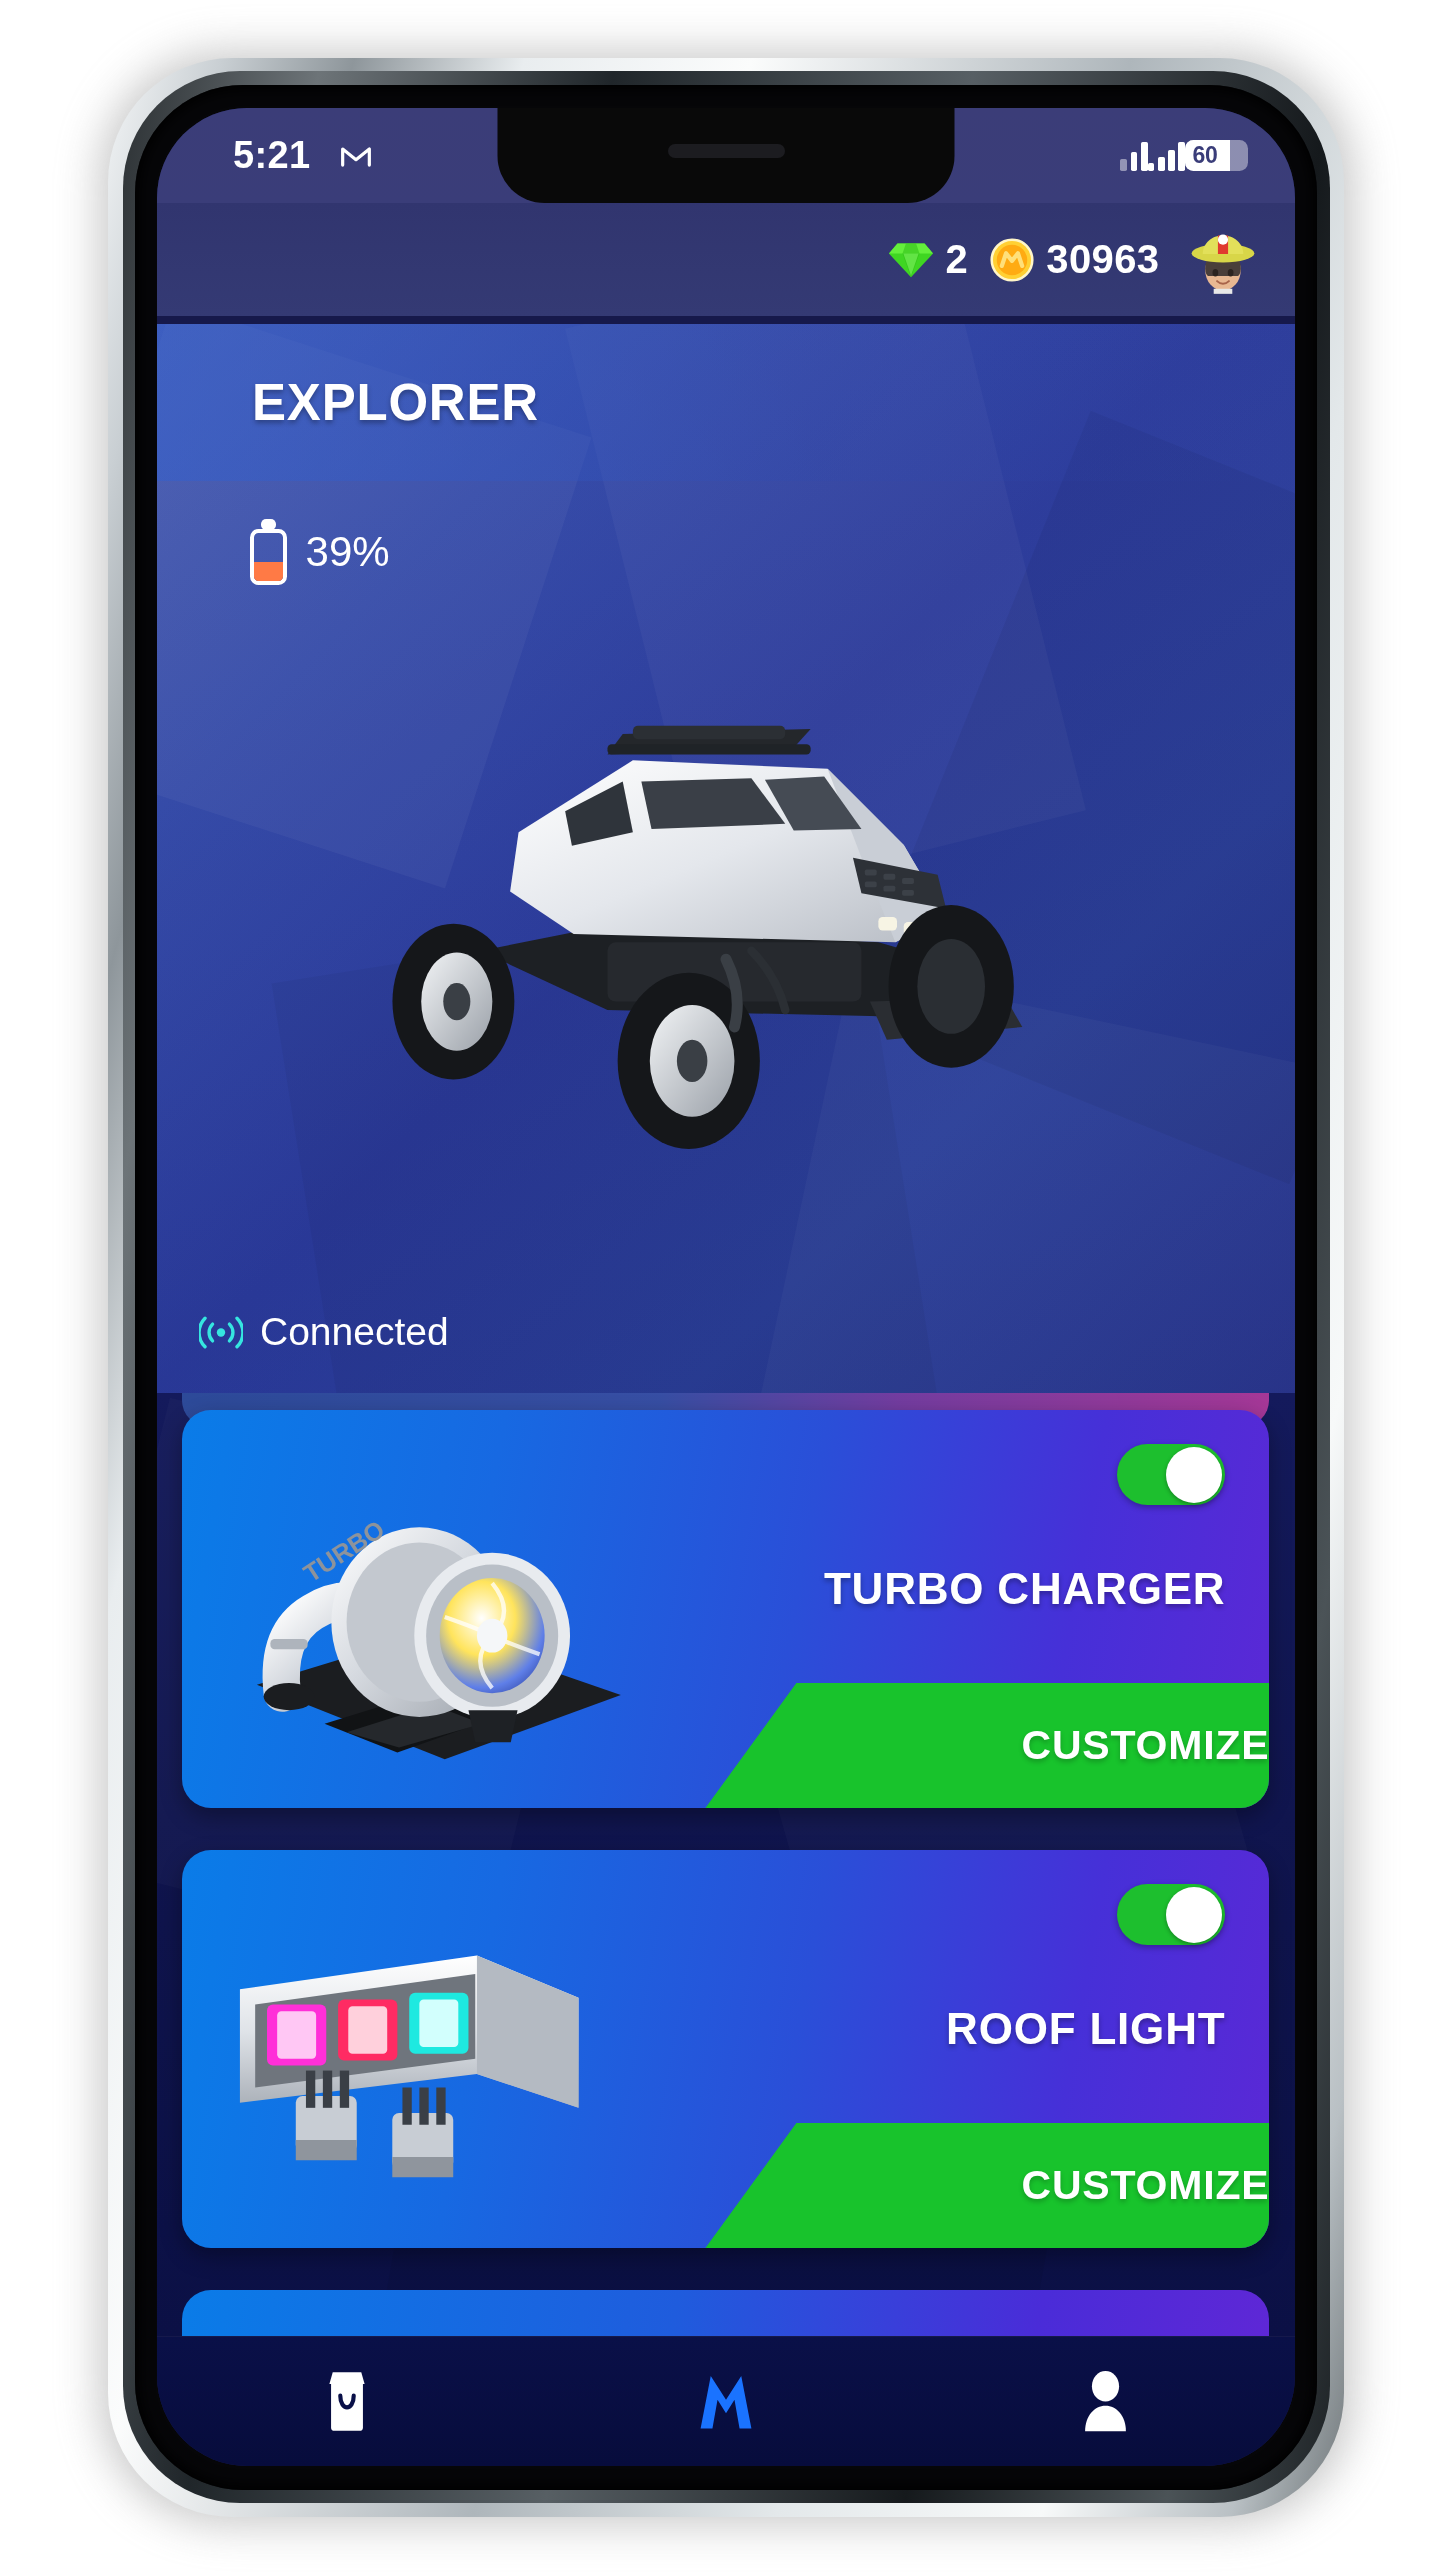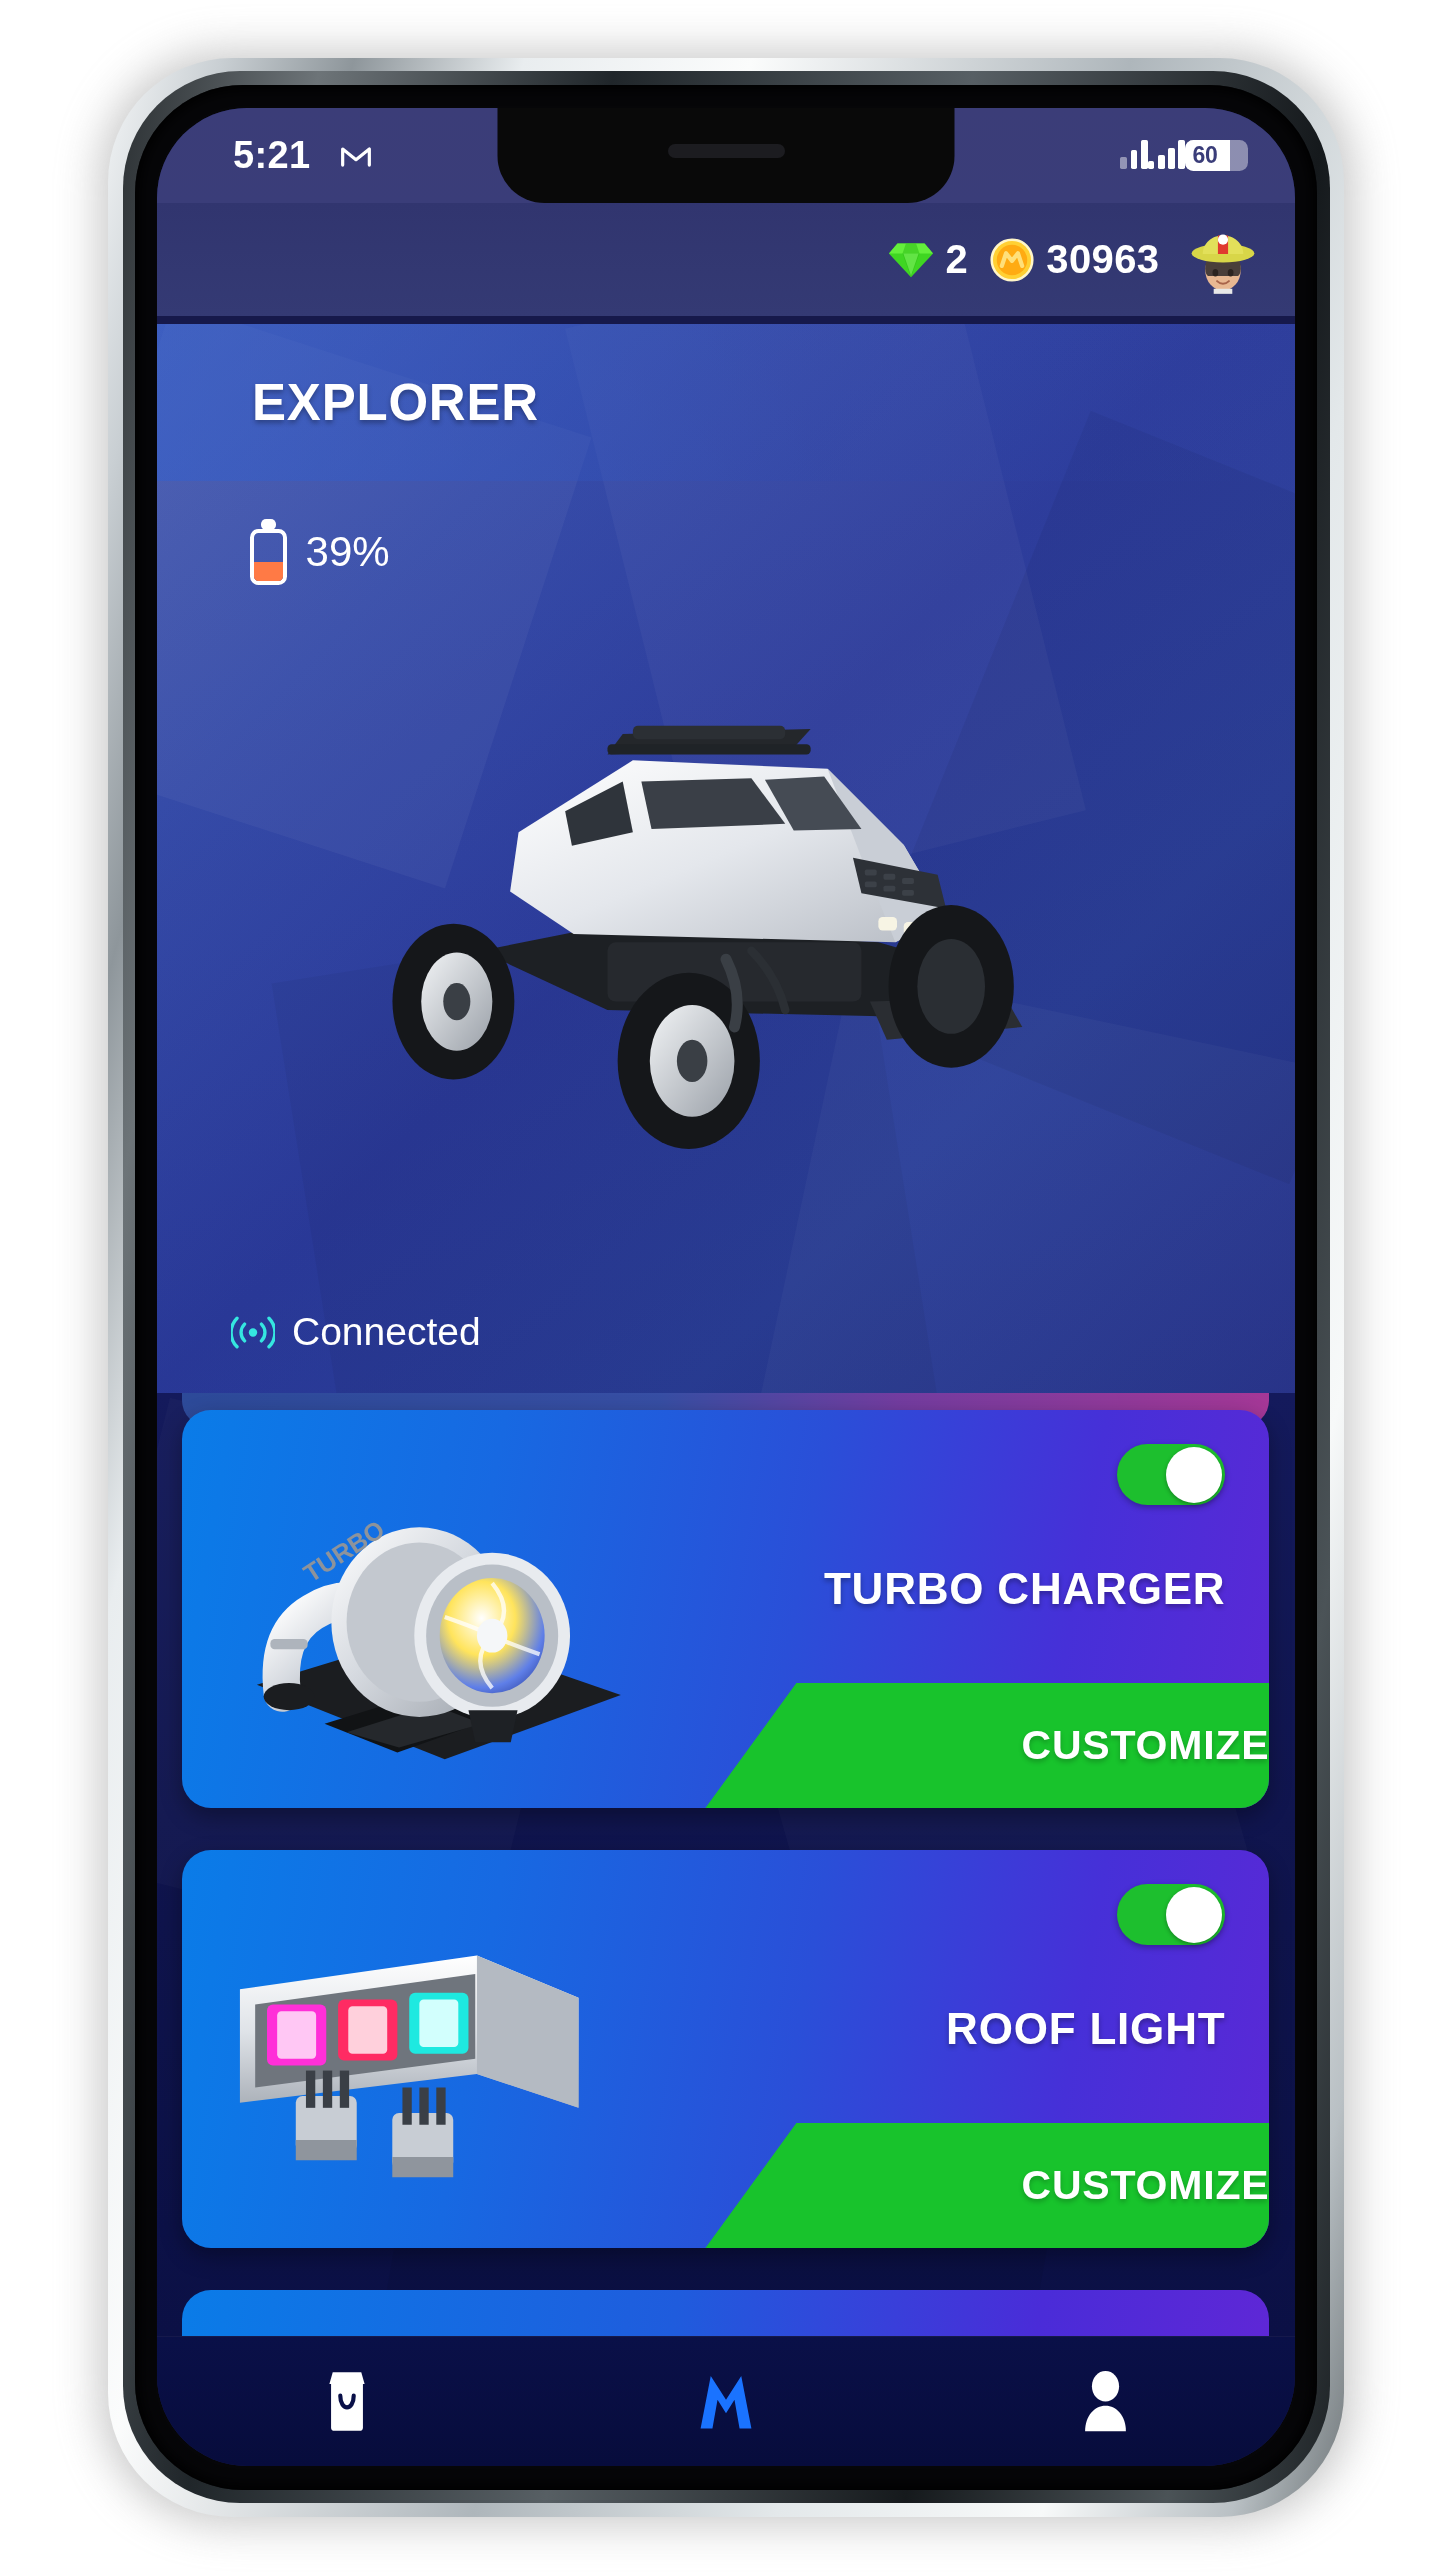--- a/index.html
+++ b/index.html
@@ -54,21 +54,21 @@
   .statusbar{
     position:absolute; left:0; top:0; width:100%; height:95px;
     display:flex; align-items:center; justify-content:space-between;
     padding:0 47px 0 52px; z-index:30;
     color:#ffffff;
     background:linear-gradient(180deg,#3b3d78 0%,#3a3d79 100%);
   }
   .sb-left{ display:flex; align-items:center; gap:29px; }
   .sb-time{ font-size:38px; font-weight:bold; letter-spacing:0.4px;margin-left:24px; }
   .gmail-m{ width:32px; height:25.4px; }
-  .sb-right{ display:flex; align-items:flex-start; }
+  .sb-right{ display:flex; align-items:flex-end; }
   .sig{ display:flex; align-items:flex-end; gap:3.4px; height:29px; }
   .sig i{ display:block; width:6.8px; background:#fff; border-radius:1.7px; }
   .sig.s1 i:nth-child(1){height:12px;opacity:.45}
   .sig.s1 i:nth-child(2){height:18.6px}
   .sig.s1 i:nth-child(3){height:29px}
   .sig.s2 i:nth-child(1){height:8.5px}
   .sig.s2 i:nth-child(2){height:14.4px}
   .sig.s2 i:nth-child(3){height:21px}
   .sig.s2 i:nth-child(4){height:29px}
   .batt{
@@ -134,21 +134,21 @@
 
   .car-wrap{
     position:absolute; left:50%; top:339px; transform:translateX(-50%);
     width:745px; height:491px;
   }
   .car-wrap svg{ width:100%; height:100%; display:block; }
 
   .conn-row{
     position:absolute; left:0; bottom:47px; width:100%;
     display:flex; align-items:center; justify-content:space-between;
-    padding:0 49px 0 74px;
+    padding:0 49px 0 42px;
   }
   .conn{ display:flex; align-items:center; gap:17px; }
   .conn-txt{ color:#fff; font-size:39px; }
   .wifi-ico{ width:44px; height:37px; }
   .force-btn{
     border:3.4px solid #2f8bff; border-radius:17px;
     padding:12px 29px; color:#2f8bff;
     font-size:31px; font-weight:bold; letter-spacing:0.4px;
     background:rgba(36,64,160,.18);
     box-shadow:0 0 13.5px rgba(47,139,255,.55), inset 0 0 8.5px rgba(47,139,255,.18);

